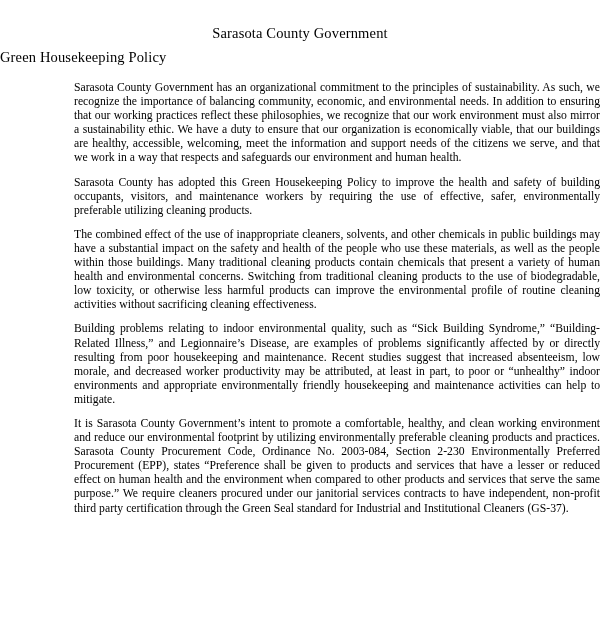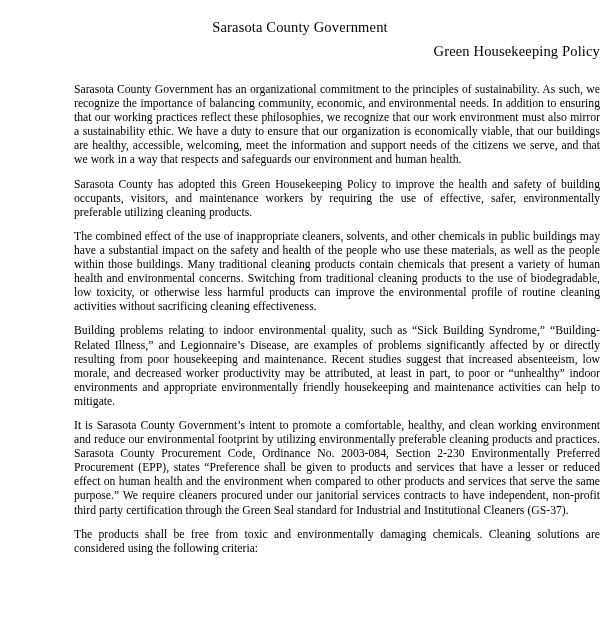--- a/index.html
+++ b/index.html
@@ -16,39 +16,39 @@
     -webkit-font-smoothing: none;
   }
   .page {
     position: relative;
     width: 600px;
     height: 635px;
     background: #ffffff;
     box-sizing: border-box;
   }
   .headings {
-    padding-top: 15px;
+    padding-top: 21px;
     text-align: center;
   }
   .doc-title {
     font-size: 14.5px;
     line-height: 24px;
     letter-spacing: 0.15px;
     text-align: center;
     font-weight: 400;
   }
   .doc-subtitle {
     font-size: 14.5px;
     line-height: 24px;
     letter-spacing: 0.15px;
-    text-align: right;
+    text-align: left;
     font-weight: 400;
   }
   .body-block {
-    margin-top: 20px;
+    margin-top: 12px;
     padding-left: 74px;
   }
   p.para {
     margin: 0 0 10px 0;
     font-size: 11.7px;
     line-height: 14.1px;
     text-align: justify;
     text-justify: inter-word;
     hyphens: none;
     word-spacing: 0.1px;
@@ -66,16 +66,15 @@
     <div class="doc-title">Sarasota County Government</div>
     <div class="doc-subtitle">Green Housekeeping Policy</div>
   </div>
 
   <div class="body-block">
     <p class="para">Sarasota County Government has an organizational commitment to the principles of sustainability.  As such, we recognize the importance of balancing community, economic, and environmental needs.  In addition to ensuring that our working practices reflect these philosophies, we recognize that our work environment must also mirror a sustainability ethic.  We have a duty to ensure that our organization is economically viable, that our buildings are healthy, accessible, welcoming, meet the information and support needs of the citizens we serve, and that we work in a way that respects and safeguards our environment and human health.</p>
     <p class="para">Sarasota County has adopted this Green Housekeeping Policy to improve the health and safety of building occupants, visitors, and maintenance workers by requiring the use of effective, safer, environmentally preferable utilizing cleaning products.</p>
     <p class="para">The combined effect of the use of inappropriate cleaners, solvents, and other chemicals in public buildings may have a substantial impact on the safety and health of the people who use these materials, as well as the people within those buildings.  Many traditional cleaning products contain chemicals that present a variety of human health and environmental concerns.  Switching from traditional cleaning products to the use of biodegradable, low toxicity, or otherwise less harmful products can improve the environmental profile of routine cleaning activities without sacrificing cleaning effectiveness.</p>
     <p class="para">Building problems relating to indoor environmental quality, such as “Sick Building Syndrome,” “Building-Related Illness,” and Legionnaire’s Disease, are examples of problems significantly affected by or directly resulting from poor housekeeping and maintenance.   Recent studies suggest that increased absenteeism, low morale, and decreased worker productivity may be attributed, at least in part, to poor or “unhealthy” indoor environments and appropriate environmentally friendly housekeeping and maintenance activities can help to mitigate.</p>
     <p class="para">It is Sarasota County Government’s intent to promote a comfortable, healthy, and clean working environment and reduce our environmental footprint by utilizing environmentally preferable cleaning products and practices.  Sarasota County Procurement Code, Ordinance No. 2003-084, Section 2-230 Environmentally Preferred Procurement (EPP), states “Preference shall be given to products and services that have a lesser or reduced effect on human health and the environment when compared to other products and services that serve the same purpose.”   We require cleaners procured under our janitorial services contracts to have independent, non-profit third party certification through the Green Seal standard for Industrial and Institutional Cleaners (GS-37).</p>
-    <p class="para">The products shall be free from toxic and environmentally damaging chemicals.  Cleaning solutions are considered using the following criteria:</p>
   </div>
 
 </div>
 
 </body></html>

